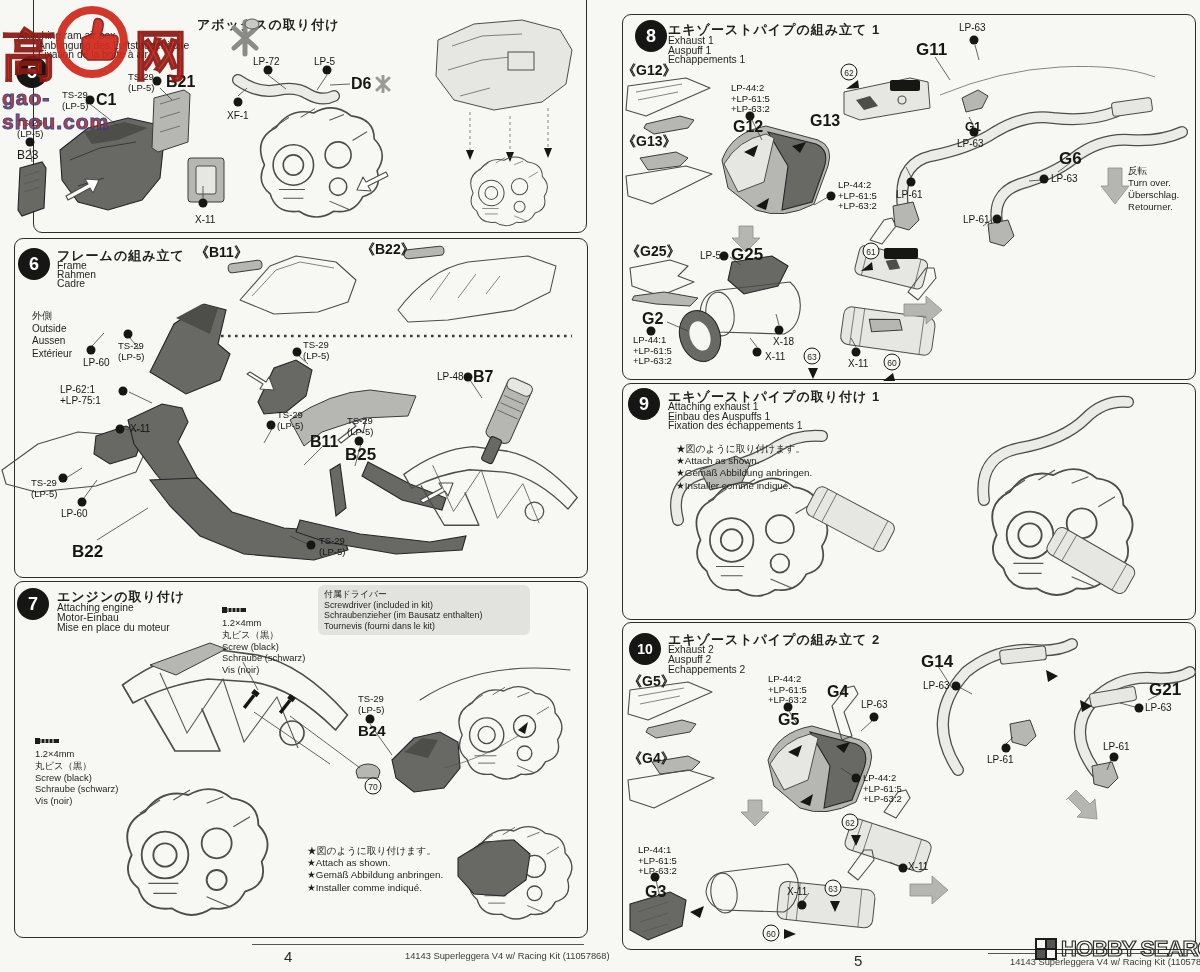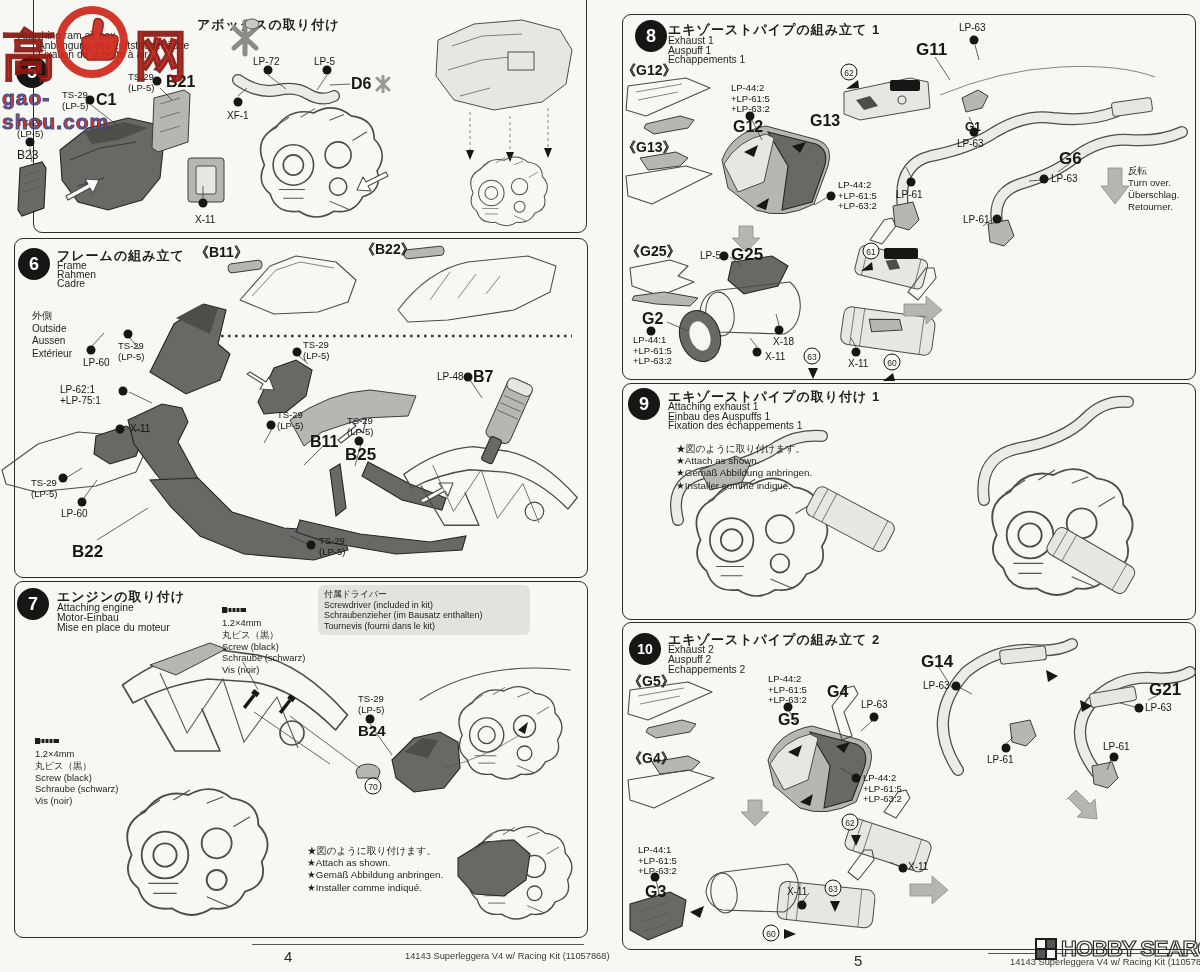--- a/index.html
+++ b/index.html
@@ -421,21 +421,21 @@
       <div class="callout" style="left: 61px; top: 508px; font-size: 10px;">LP-60</div>
       <div class="callout" style="left: 72px; top: 542px; font-size: 17px; font-weight: 600;">B22</div>
       <div class="callout" style="left: 319px; top: 536px; font-size: 9.5px;">TS-29
 (LP-5)</div>
       <div class="callout" style="left: 437px; top: 371px; font-size: 10px;">LP-48</div>
       <div class="callout" style="left: 473px; top: 368px; font-size: 16px; font-weight: 600;">B7</div>
       <div class="callout" style="left: 358px; top: 694px; font-size: 9.5px;">TS-29
 (LP-5)</div>
       <div class="callout" style="left: 358px; top: 723px; font-size: 15px; font-weight: 600;">B24</div>
       <div class="callout" style="left: 622px; top: 63px; font-size: 14px; font-weight: 600;">《G12》</div>
-      <div class="callout" style="left: 622px; top: 140px; font-size: 14px; font-weight: 600;">《G13》</div>
+      <div class="callout" style="left: 622px; top: 134px; font-size: 14px; font-weight: 600;">《G13》</div>
       <div class="callout" style="left: 731px; top: 83px; font-size: 9.5px;">LP-44:2
 +LP-61:5
 +LP-63:2</div>
       <div class="callout" style="left: 733px; top: 118px; font-size: 16px; font-weight: 600;">G12</div>
       <div class="callout" style="left: 810px; top: 112px; font-size: 16px; font-weight: 600;">G13</div>
       <div class="callout" style="left: 838px; top: 180px; font-size: 9.5px;">LP-44:2
 +LP-61:5
 +LP-63:2</div>
       <div class="callout" style="left: 626px; top: 244px; font-size: 14px; font-weight: 600;">《G25》</div>
       <div class="callout" style="left: 700px; top: 250px; font-size: 10px;">LP-5</div>

